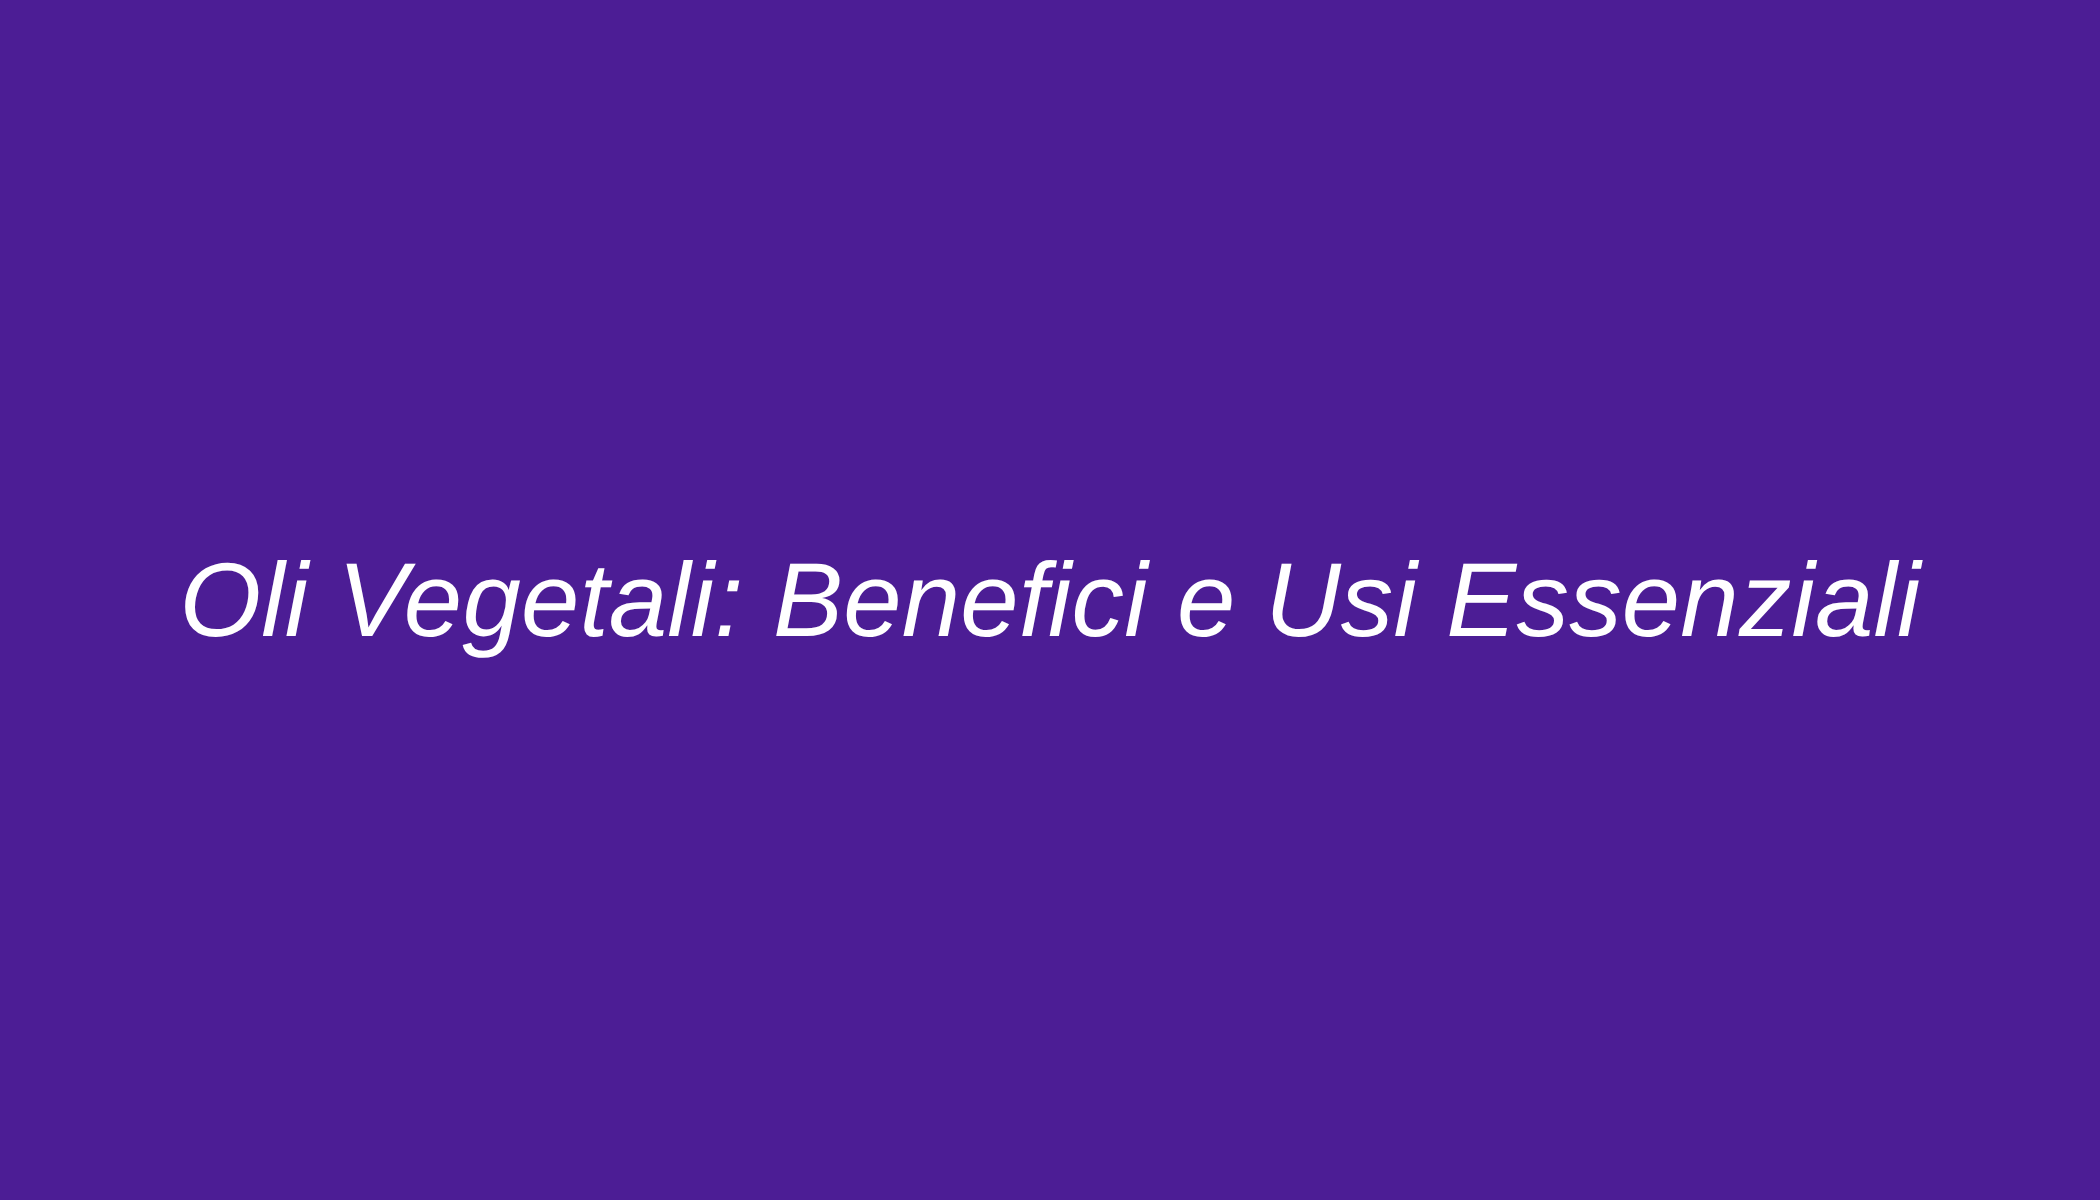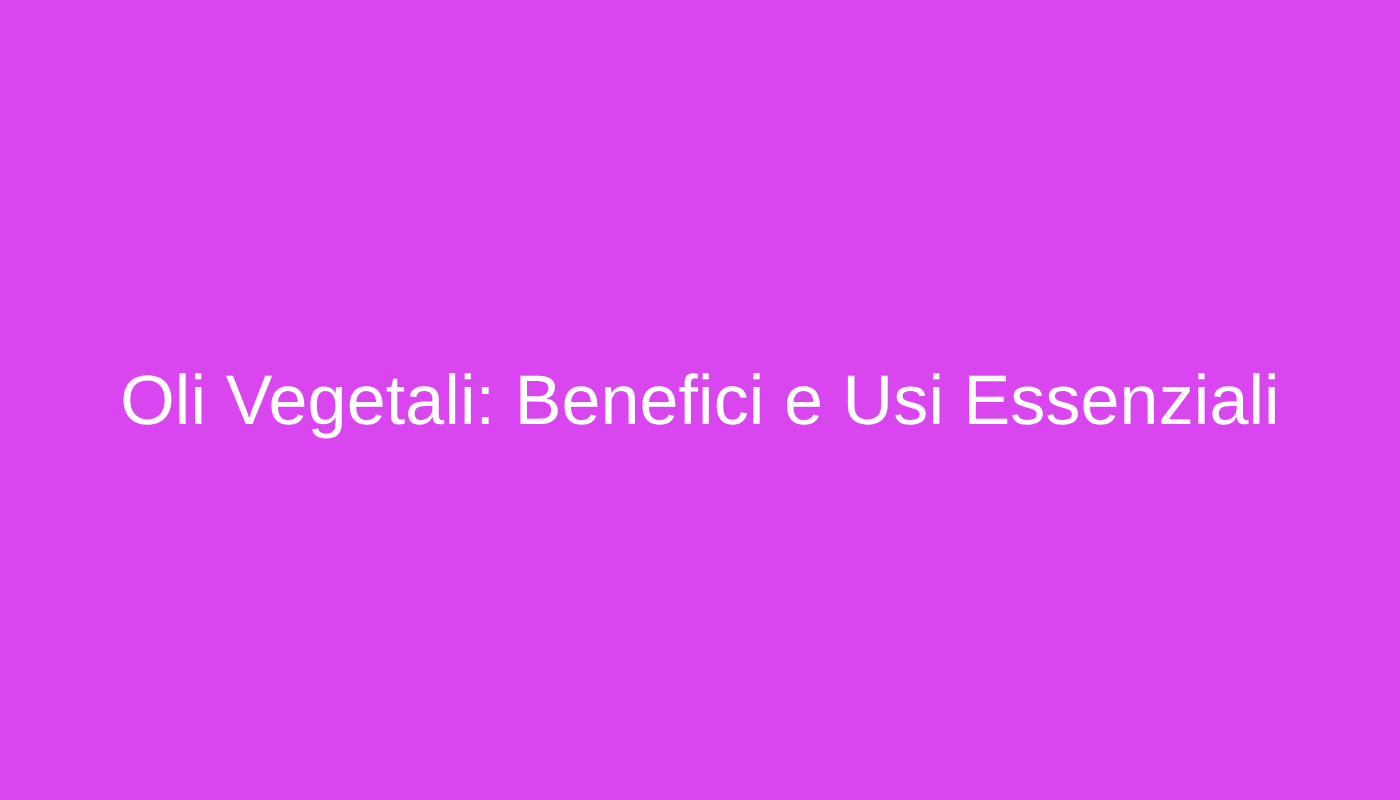--- a/index.html
+++ b/index.html
@@ -14,26 +14,27 @@
   body {
     font-family: "Liberation Sans", "DejaVu Sans", sans-serif;
     background: #1369f9;
   }
 
   
   .hero-banner {
     box-sizing: border-box;
     width: 1400px;
     height: 800px;
-    background-color: #d946ef;
+    background-color: #4c1d95;
     display: flex;
     align-items: center;
     justify-content: center;
     text-align: center;
     padding: 0 28px;
+    font-style: italic;
   }
 
   .hero-inner {
     width: 100%;
     max-width: 1320px;
     display: block;
   }
 
   .hero-title {
     margin: 0;

